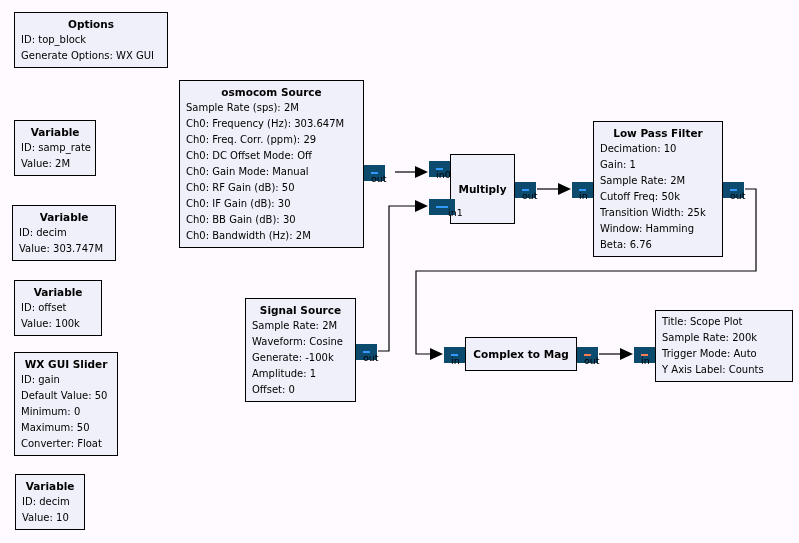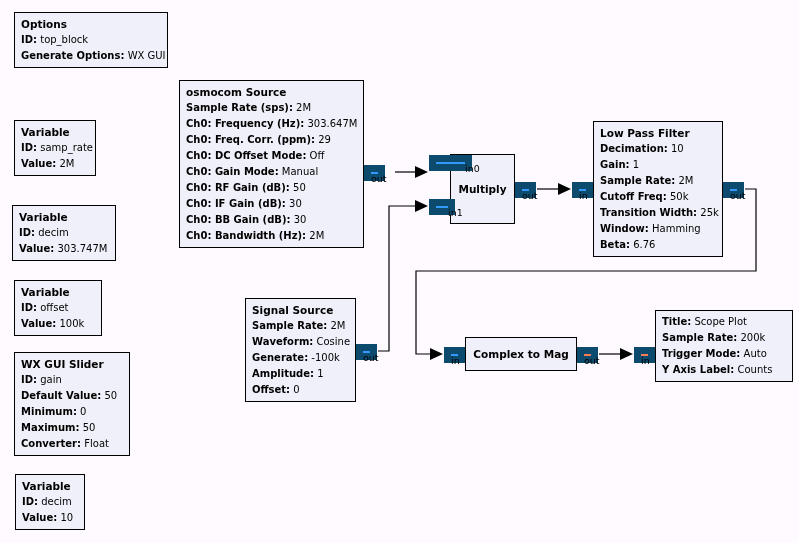--- a/index.html
+++ b/index.html
@@ -3,23 +3,23 @@
 <meta charset="utf-8">
 <style>
   html,body{margin:0;padding:0;}
   body{width:799px;height:543px;position:relative;background:#fffaff;overflow:hidden;
        font-family:"DejaVu Sans",sans-serif;color:#000;}
   .wires{position:absolute;left:0;top:0;z-index:0;}
   .wire{stroke:#000;stroke-width:1.2;fill:none;}
   .ah{fill:#000;stroke:none;}
   .block{position:absolute;background:#f0f0fa;border:1px solid #000;z-index:1;
          padding:3px 6px;box-sizing:border-box;font-size:10px;}
-  .btitle{font-weight:bold;font-size:10.5px;line-height:16px;white-space:nowrap;}
+  .btitle{font-weight:bold;font-size:10.5px;text-align:center;line-height:16px;white-space:nowrap;}
   .param{line-height:16px;white-space:nowrap;}
-  .pname{font-weight:bold;}
+  .pname{font-weight:normal;}
   .center-title{display:flex;align-items:center;justify-content:center;padding:0;}
   .port{position:absolute;width:21px;height:16px;border:7px solid #0c4a6e;box-sizing:border-box;
         font-size:9.5px;line-height:14px;text-align:center;z-index:2;}
   .pl{left:-22px;}
   .pr{right:-22px;}
   .pc{background:#3399ff;}
   .pf{background:#fa7b55;}
 </style>
 </head>
 <body>
@@ -64,21 +64,21 @@
   <div class="param"><span class="pname">ID:</span> <span>decim</span></div>
   <div class="param"><span class="pname">Value:</span> <span>303.747M</span></div>
 </div>
 
 <div class="block" style="left:14px;top:280px;width:88px;">
   <div class="btitle">Variable</div>
   <div class="param"><span class="pname">ID:</span> <span>offset</span></div>
   <div class="param"><span class="pname">Value:</span> <span>100k</span></div>
 </div>
 
-<div class="block" style="left:14px;top:352px;width:116px;">
+<div class="block" style="left:14px;top:352px;width:104px;">
   <div class="btitle">WX GUI Slider</div>
   <div class="param"><span class="pname">ID:</span> <span>gain</span></div>
   <div class="param"><span class="pname">Default Value:</span> <span>50</span></div>
   <div class="param"><span class="pname">Minimum:</span> <span>0</span></div>
   <div class="param"><span class="pname">Maximum:</span> <span>50</span></div>
   <div class="param"><span class="pname">Converter:</span> <span>Float</span></div>
 </div>
 
 <div class="block" style="left:15px;top:474px;width:70px;">
   <div class="btitle">Variable</div>
@@ -105,21 +105,21 @@
   <div class="param"><span class="pname">Sample Rate:</span> <span>2M</span></div>
   <div class="param"><span class="pname">Waveform:</span> <span>Cosine</span></div>
   <div class="param"><span class="pname">Generate:</span> <span>-100k</span></div>
   <div class="param"><span class="pname">Amplitude:</span> <span>1</span></div>
   <div class="param"><span class="pname">Offset:</span> <span>0</span></div>
   <div class="port pr pc" style="top:45px;">out</div>
 </div>
 
 <div class="block center-title" style="left:450px;top:154px;width:65px;height:70px;">
   <div class="btitle">Multiply</div>
-  <div class="port pl pc" style="top:0;padding-left:29px;">in0</div>
+  <div class="port pl pc" style="top:6px;">in0</div>
   <div class="port pl pc" style="top:44px;padding-left:12px;">in1</div>
   <div class="port pr pc" style="top:27px;">out</div>
 </div>
 
 <div class="block" style="left:593px;top:121px;width:130px;">
   <div class="btitle">Low Pass Filter</div>
   <div class="param"><span class="pname">Decimation:</span> <span>10</span></div>
   <div class="param"><span class="pname">Gain:</span> <span>1</span></div>
   <div class="param"><span class="pname">Sample Rate:</span> <span>2M</span></div>
   <div class="param"><span class="pname">Cutoff Freq:</span> <span>50k</span></div>

